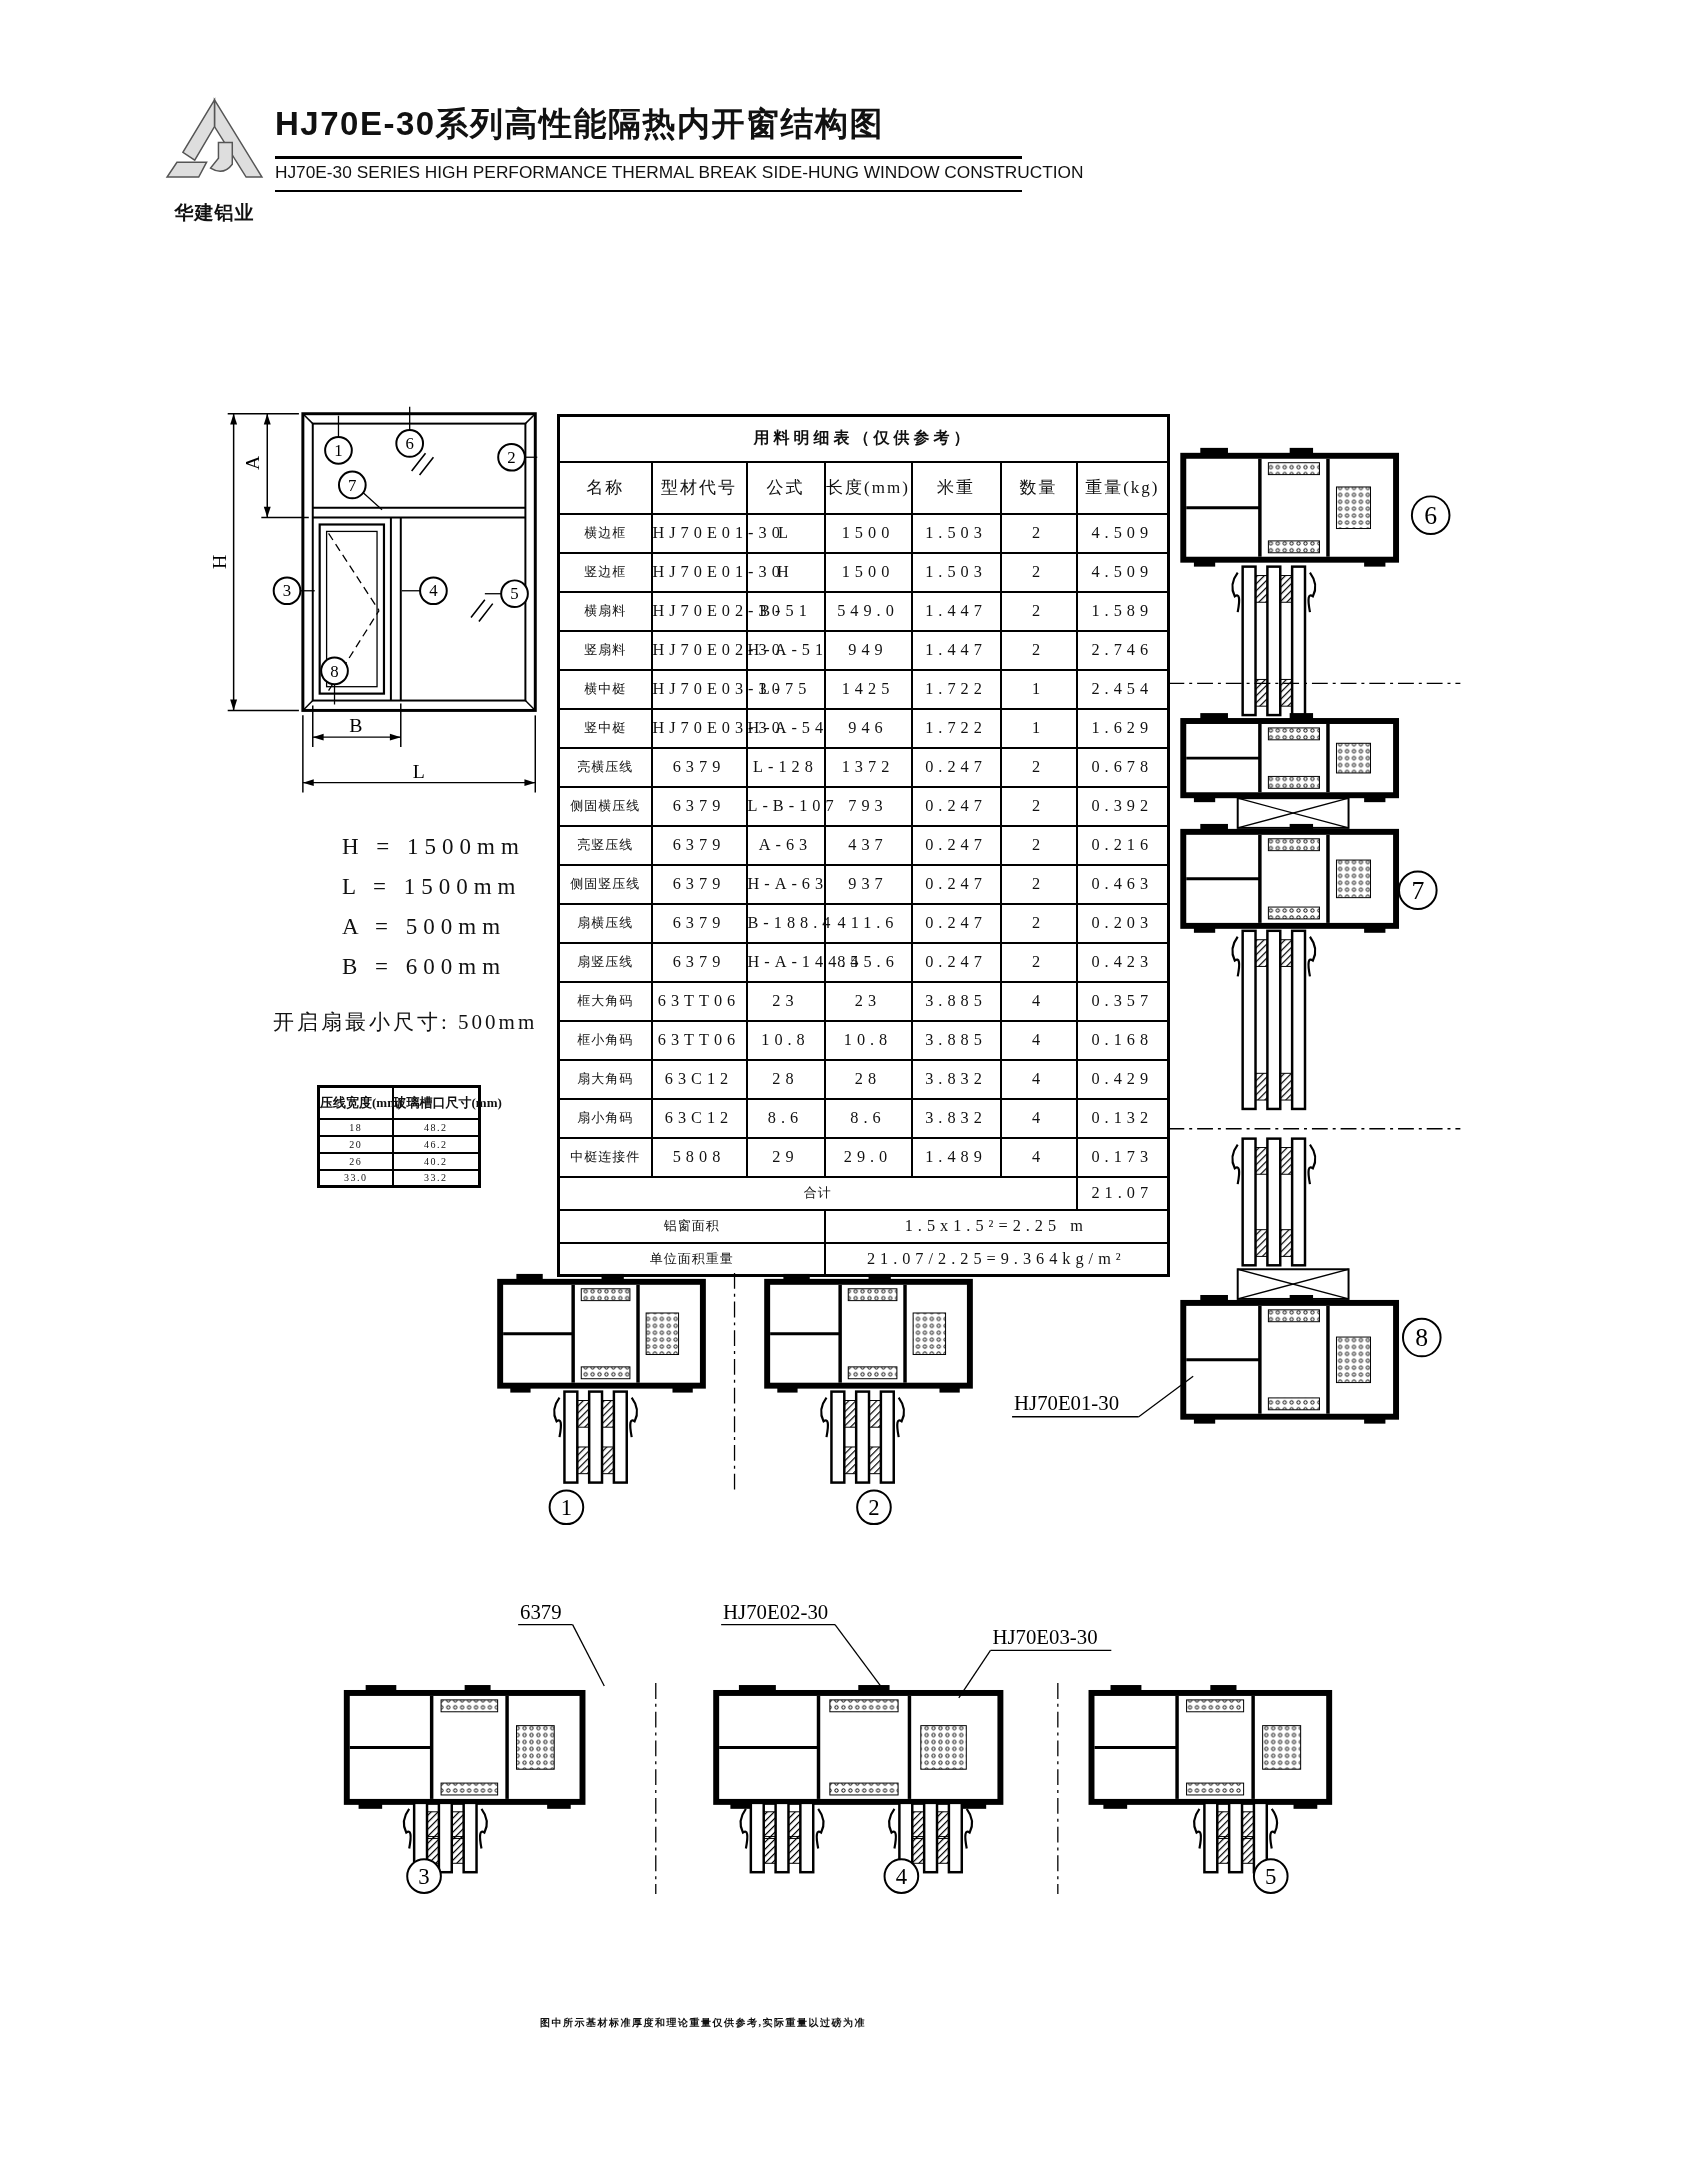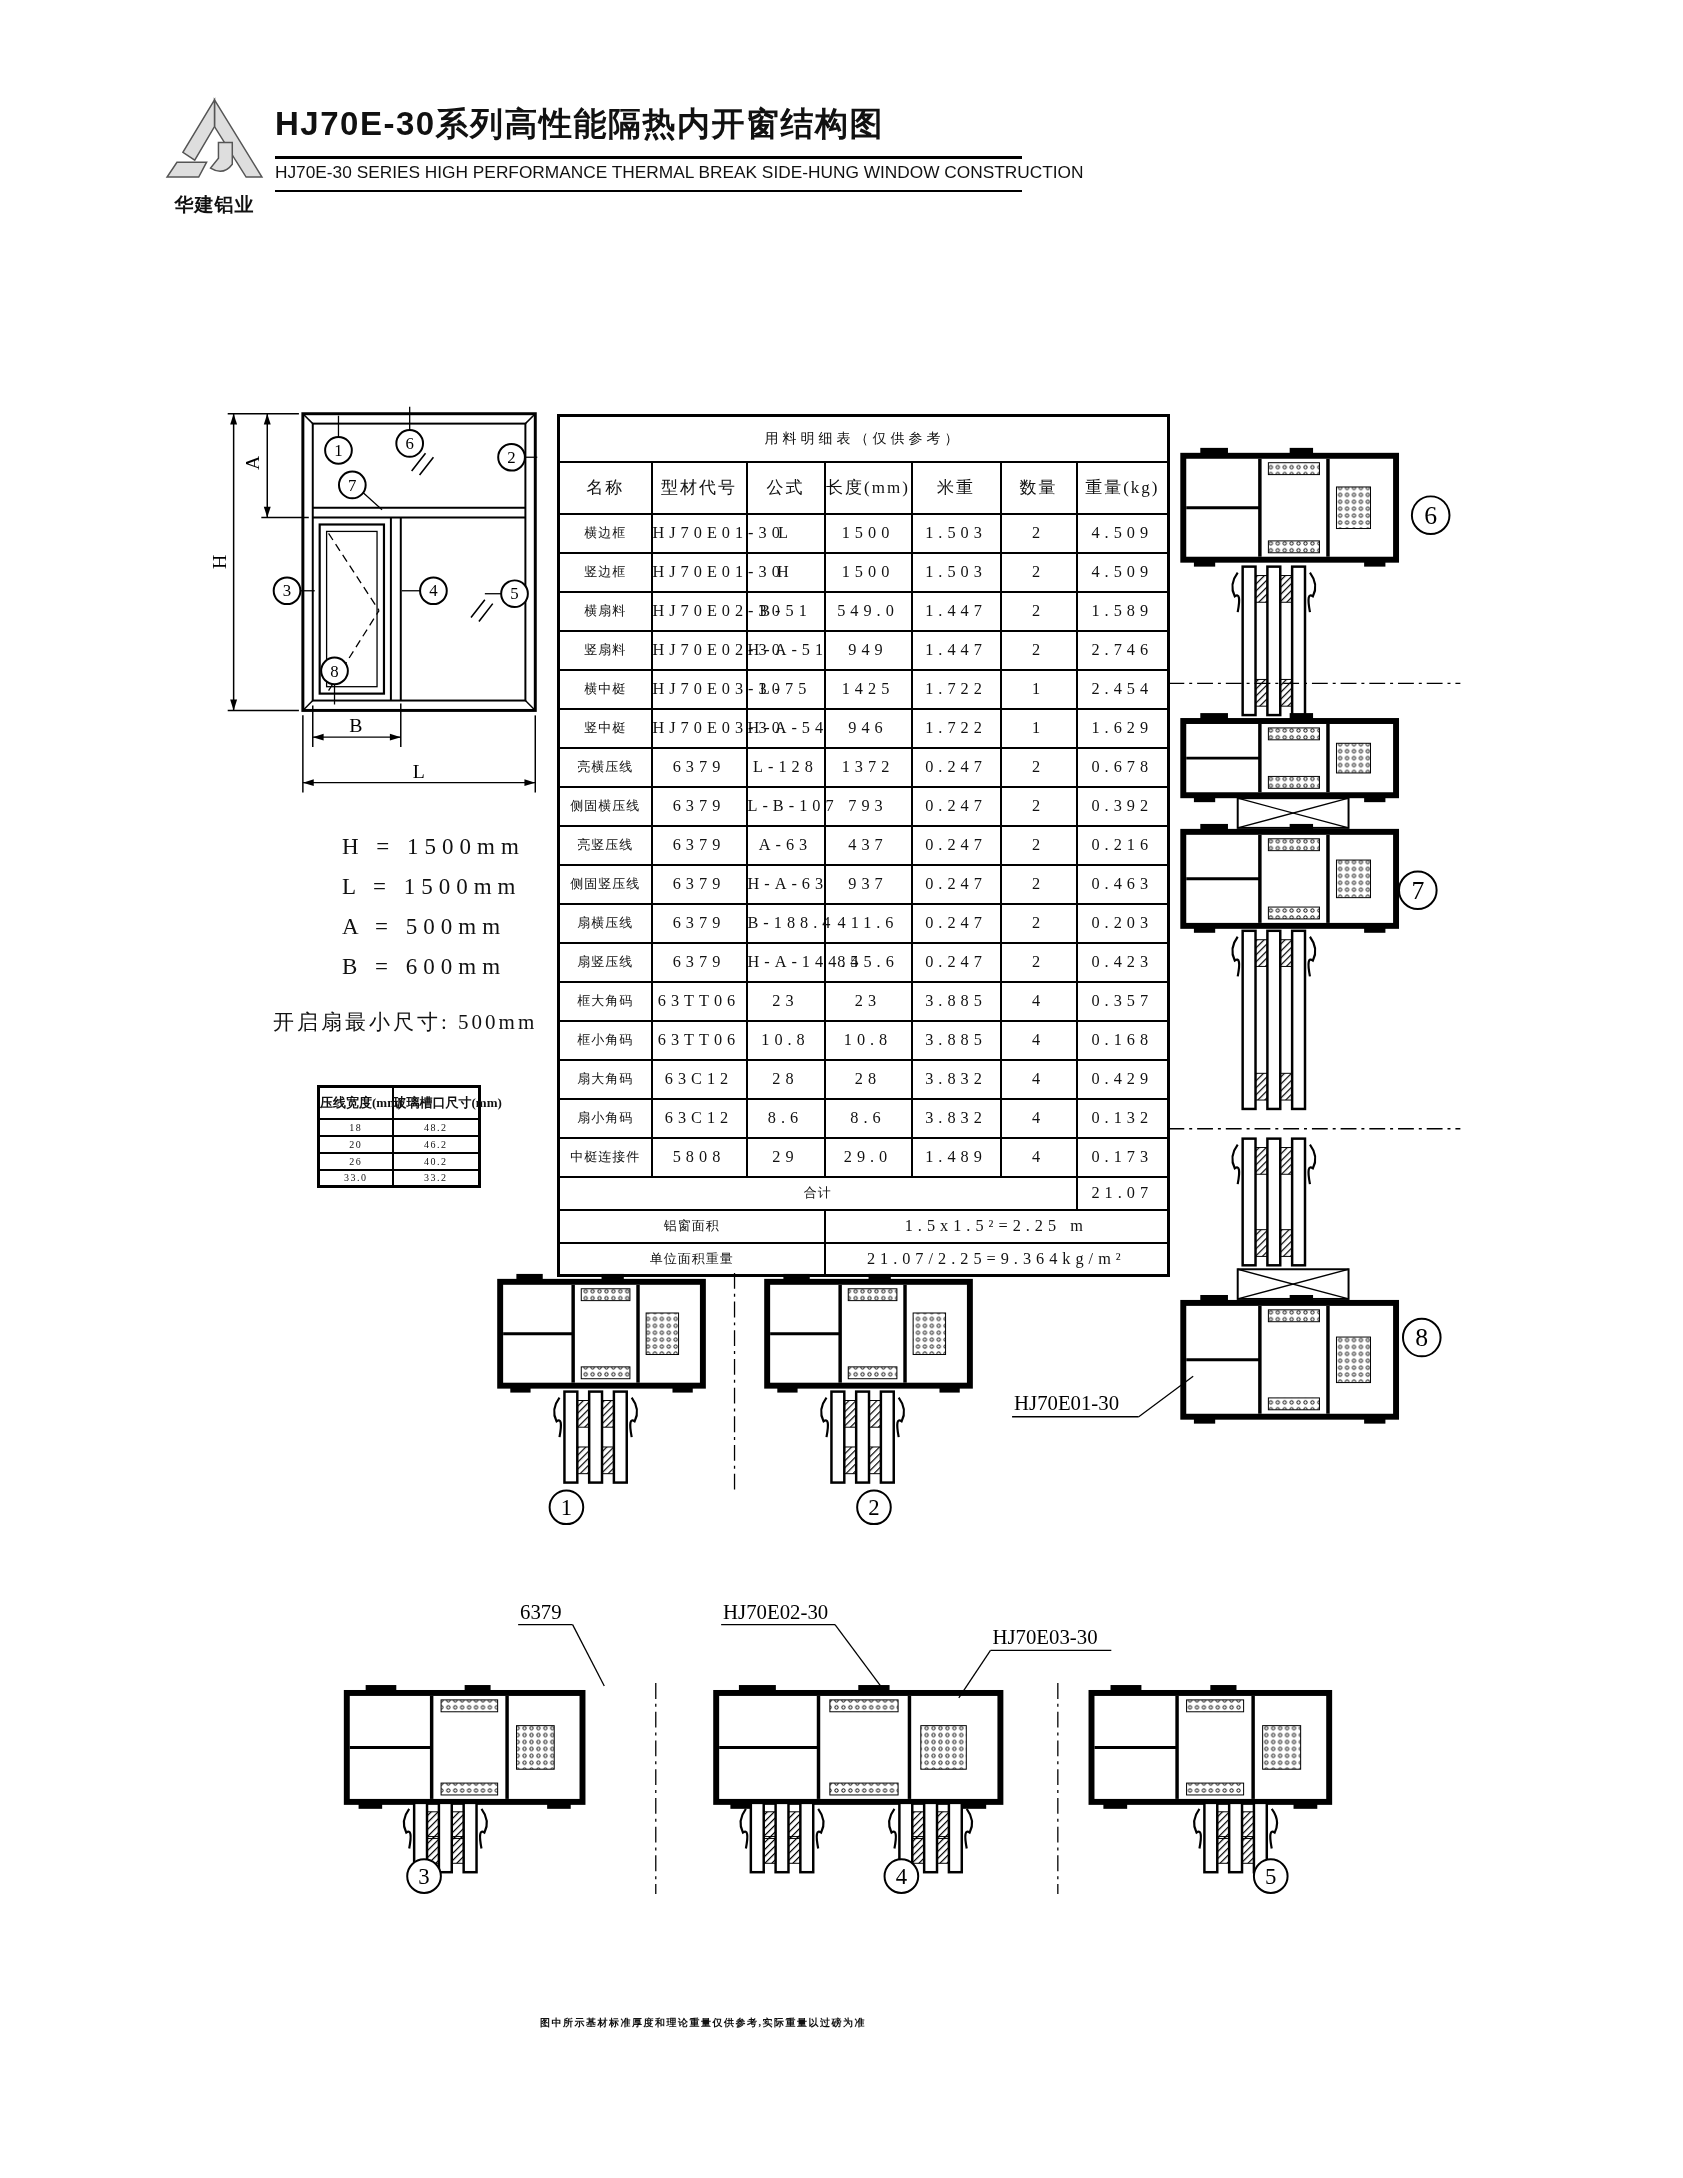--- a/index.html
+++ b/index.html
@@ -4,28 +4,28 @@
 <style>
   *{box-sizing:border-box}
   body{margin:0;background:#9a9a9a}
   .page{position:relative;width:1683px;height:2178px;background:#fff;font-family:"Liberation Serif",serif;color:#111;margin:0 auto;overflow:hidden}
   .abs{position:absolute}
   .title{left:275px;top:102px;width:772px;font-family:"Liberation Sans",sans-serif;font-weight:bold;font-size:33px;letter-spacing:1.5px;white-space:nowrap}
   .rule1{left:275px;top:156px;width:747px;height:3px;background:#000}
   .rule2{left:275px;top:190px;width:747px;height:2px;background:#000}
   .subtitle{left:275px;top:162px;width:747px;font-family:"Liberation Sans",sans-serif;font-size:17.3px;white-space:nowrap}
   .logo{left:158px;top:97px;width:113px;text-align:center}
-  .logo-text{font-weight:bold;font-size:19px;letter-spacing:1px;margin-top:8px;font-family:"Liberation Sans",sans-serif}
+  .logo-text{font-weight:bold;font-size:19px;letter-spacing:1px;margin-top:16px;font-family:"Liberation Sans",sans-serif}
   .dims{left:342px;top:827px;font-size:23px;letter-spacing:6px;line-height:40px;white-space:nowrap}
   .minsize{left:273px;top:1008px;font-size:21px;letter-spacing:3px;white-space:nowrap}
   .footer{left:540px;top:2016px;width:792px;text-align:left;font-size:10px;letter-spacing:1.5px;font-weight:600}
   table{border-collapse:collapse;table-layout:fixed;background:#fff}
   td{border:2px solid #000;text-align:center;vertical-align:middle;padding:0;white-space:nowrap;overflow:visible}
   .mattbl{left:557px;top:414px;width:611px;border:3px solid #000}
-  .mattbl td.t{height:46px;font-size:14px;letter-spacing:4px;font-weight:400}
+  .mattbl td.t{height:46px;font-size:16px;letter-spacing:4px;font-weight:700}
   .mattbl tr.h td{height:52px;font-size:17px;letter-spacing:2px}
   .mattbl td.nm{font-size:13px;letter-spacing:1px;height:39px}
   .mattbl td.num{letter-spacing:5px;font-size:16.3px}
   .mattbl td.bt{height:33px}
   .glasstbl{left:317px;top:1085px;width:161px;border:3px solid #000}
   .glasstbl td{font-size:10px;letter-spacing:1.5px}
   .glasstbl tr.h td{height:32px;font-size:13px;font-weight:bold;letter-spacing:0}
   .glasstbl tr.r td{height:17px}
   svg.abs{overflow:visible}
   svg text{font-family:"Liberation Serif",serif;fill:#000}

